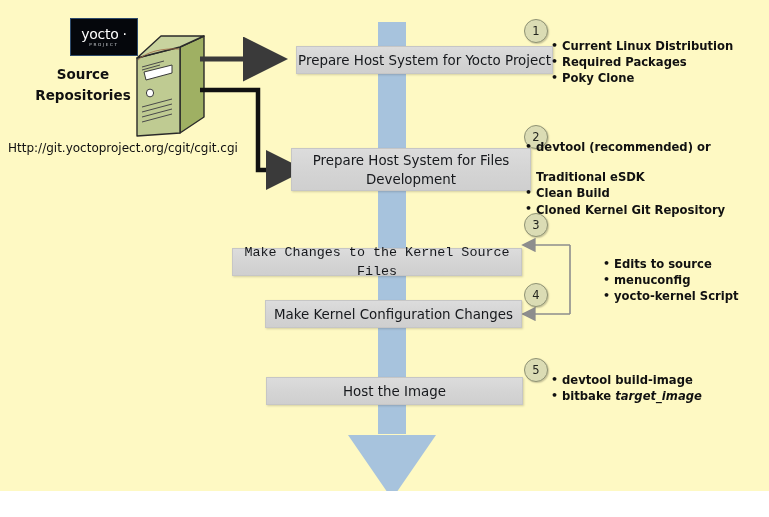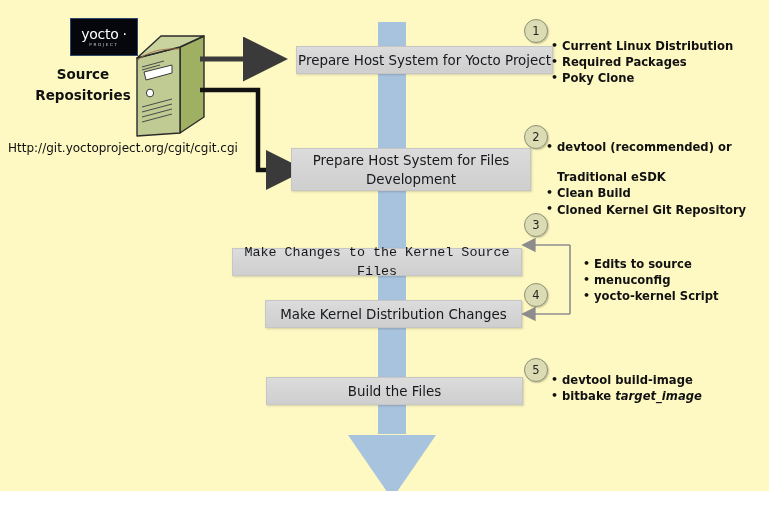--- a/index.html
+++ b/index.html
@@ -139,22 +139,22 @@
     position: absolute;
     left: 0; top: -0.5px;
     font-size: 11px;
     color: #111111;
   }
   .bullets li.cont { padding-left: 11px; margin-top: 14px; }
   .bullets li.cont::before { content: ""; }
   .bullets em { font-style: italic; }
 
   #list-1 { left: 551px; top: 38px; }
-  #list-2 { left: 546px; top: 139px; }
-  #list-3 { left: 583px; top: 256px; }
+  #list-2 { left: 525px; top: 139px; }
+  #list-3 { left: 603px; top: 256px; }
   #list-5 { left: 551px; top: 372px; }
 
   
   #connectors {
     left: 0; top: 0;
     width: 769px; height: 517px;
     pointer-events: none;
   }
 </style>
 </head>
@@ -237,25 +237,25 @@
       <span>Prepare Host System for Files</span><br>
       <span>Development</span>
     </span>
   </div>
 
   <div class="abs pbox" id="box-3">
     <span>Make Changes to the Kernel Source Files</span>
   </div>
 
   <div class="abs pbox" id="box-4">
-    <span>Make Kernel Distribution Changes</span>
+    <span>Make Kernel Configuration Changes</span>
   </div>
 
   <div class="abs pbox" id="box-5">
-    <span>Build the Files</span>
+    <span>Host the Image</span>
   </div>
 
   <div class="abs step-circle" id="step-1">1</div>
   <div class="abs step-circle" id="step-2">2</div>
   <div class="abs step-circle" id="step-3">3</div>
   <div class="abs step-circle" id="step-4">4</div>
   <div class="abs step-circle" id="step-5">5</div>
 
   <ul class="abs bullets" id="list-1">
     <li>Current Linux Distribution</li>

